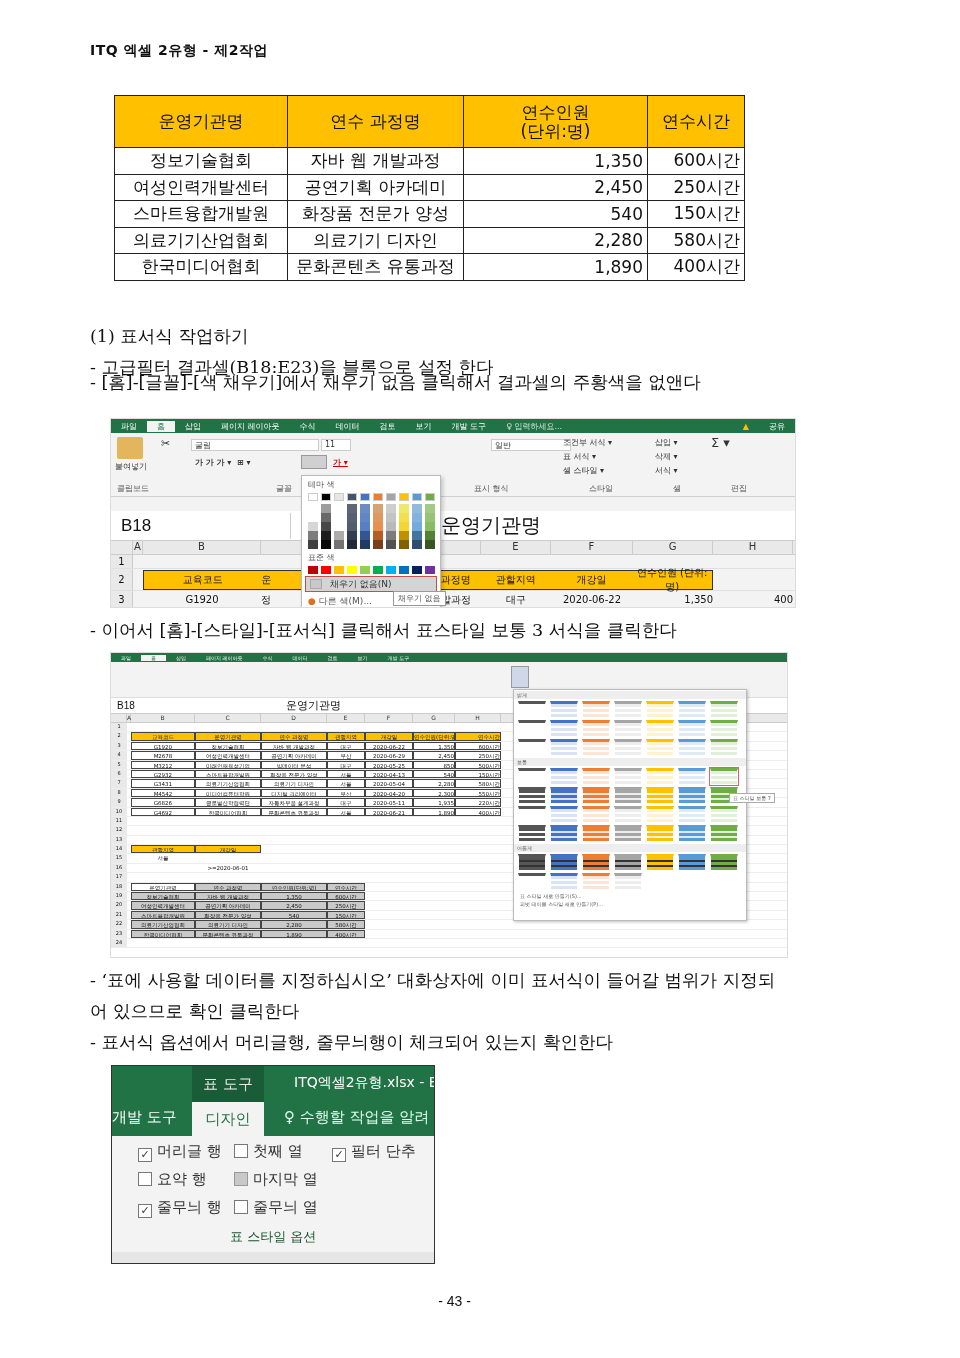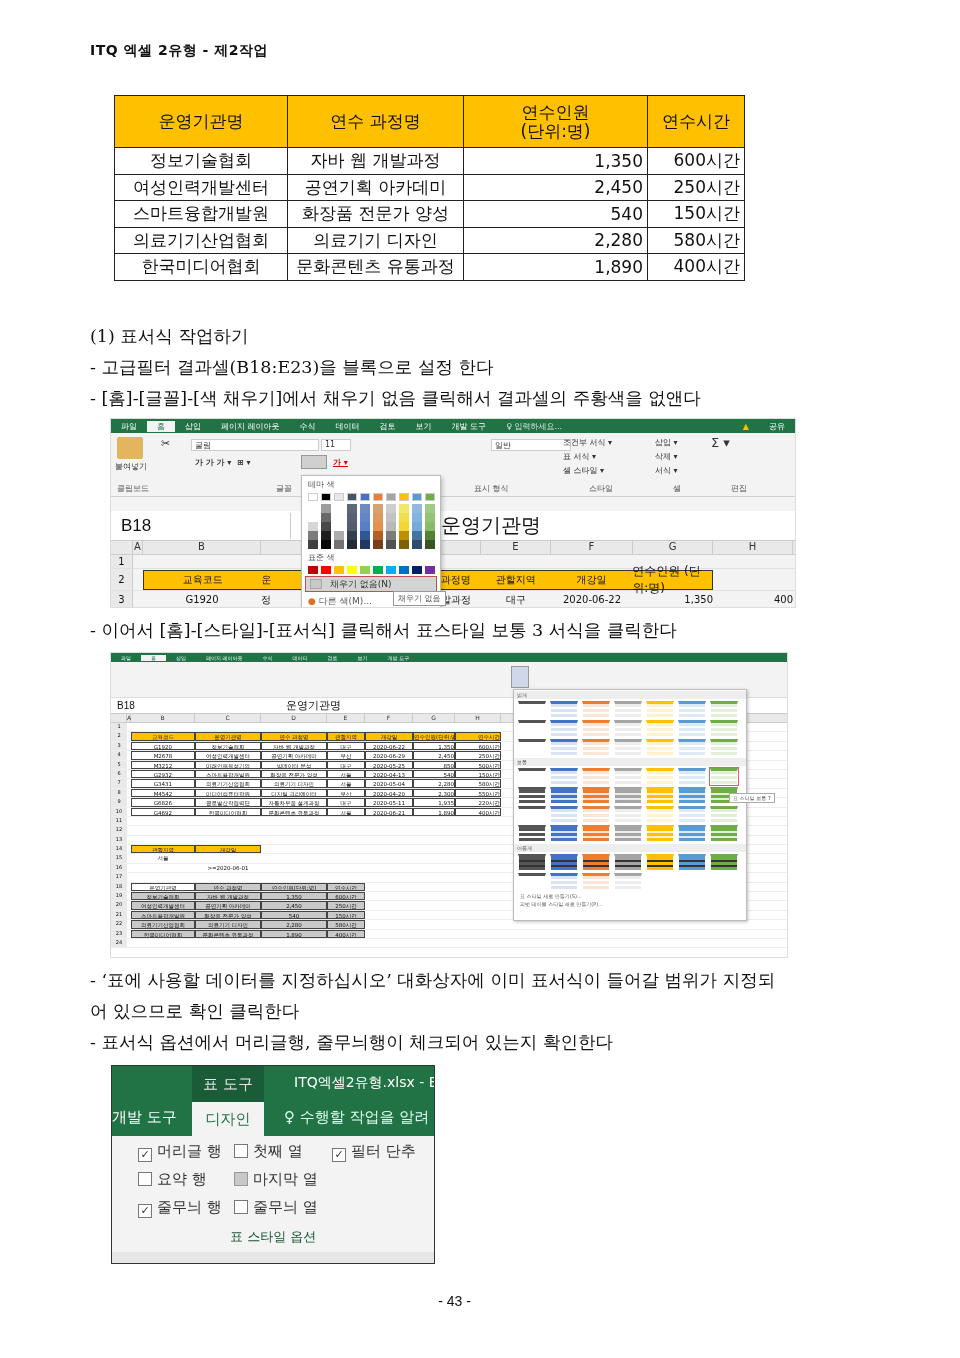--- a/index.html
+++ b/index.html
@@ -89,21 +89,21 @@
     <td class="c">한국미디어협회</td>
     <td class="c">문화콘텐츠 유통과정</td>
     <td class="r">1,890</td>
     <td class="r">400시간</td>
   </tr>
 </tbody>
   </table>
 
 <div class="abs para" style="top:325px">(1) 표서식 작업하기</div>
 <div class="abs para" style="top:356px">- 고급필터 결과셀(B18:E23)을 블록으로 설정 한다</div>
-<div class="abs para" style="top:387px">- [홈]-[글꼴]-[색 채우기]에서 채우기 없음 클릭해서 결과셀의 주황색을 없앤다</div>
+<div class="abs para" style="top:371px">- [홈]-[글꼴]-[색 채우기]에서 채우기 없음 클릭해서 결과셀의 주황색을 없앤다</div>
 
 <div class="abs shot1">
   <div class="tabbar">
     <span>파일</span>
     <span class="active">홈</span>
     <span>삽입</span>
     <span>페이지 레이아웃</span>
     <span>수식</span>
     <span>데이터</span>
     <span>검토</span>
@@ -158,21 +158,21 @@
     </div>
   <div class="sheetrow" style="height:22px">
     <div class="rowhdr" style="line-height:22px">2</div>
     <div style="width:10px"></div>
     <div style="width:570px;height:20px;background:#ffc000;border:1px solid #333;display:flex;align-items:center;font-size:10px">
       <span style="width:118px;text-align:center">교육코드</span>
       <span style="width:120px">운</span>
       <span style="width:100px;text-align:right;padding-right:10px">과정명</span>
       <span style="width:70px;text-align:center">관할지역</span>
       <span style="width:82px;text-align:center">개강일</span>
-      <span style="width:80px;text-align:left;font-size:12px">연수인원
+      <span style="width:80px;text-align:center;font-size:10px">연수인원
 (단위:명)</span>
     </div>
   </div>
   <div class="sheetrow">
     <div class="rowhdr">3</div>
     <div style="width:10px"></div>
     <span style="width:118px;text-align:center">G1920</span>
     <span style="width:120px">정</span>
     <span style="width:100px;text-align:right;padding-right:10px">발과정</span>
     <span style="width:70px;text-align:center">대구</span>

